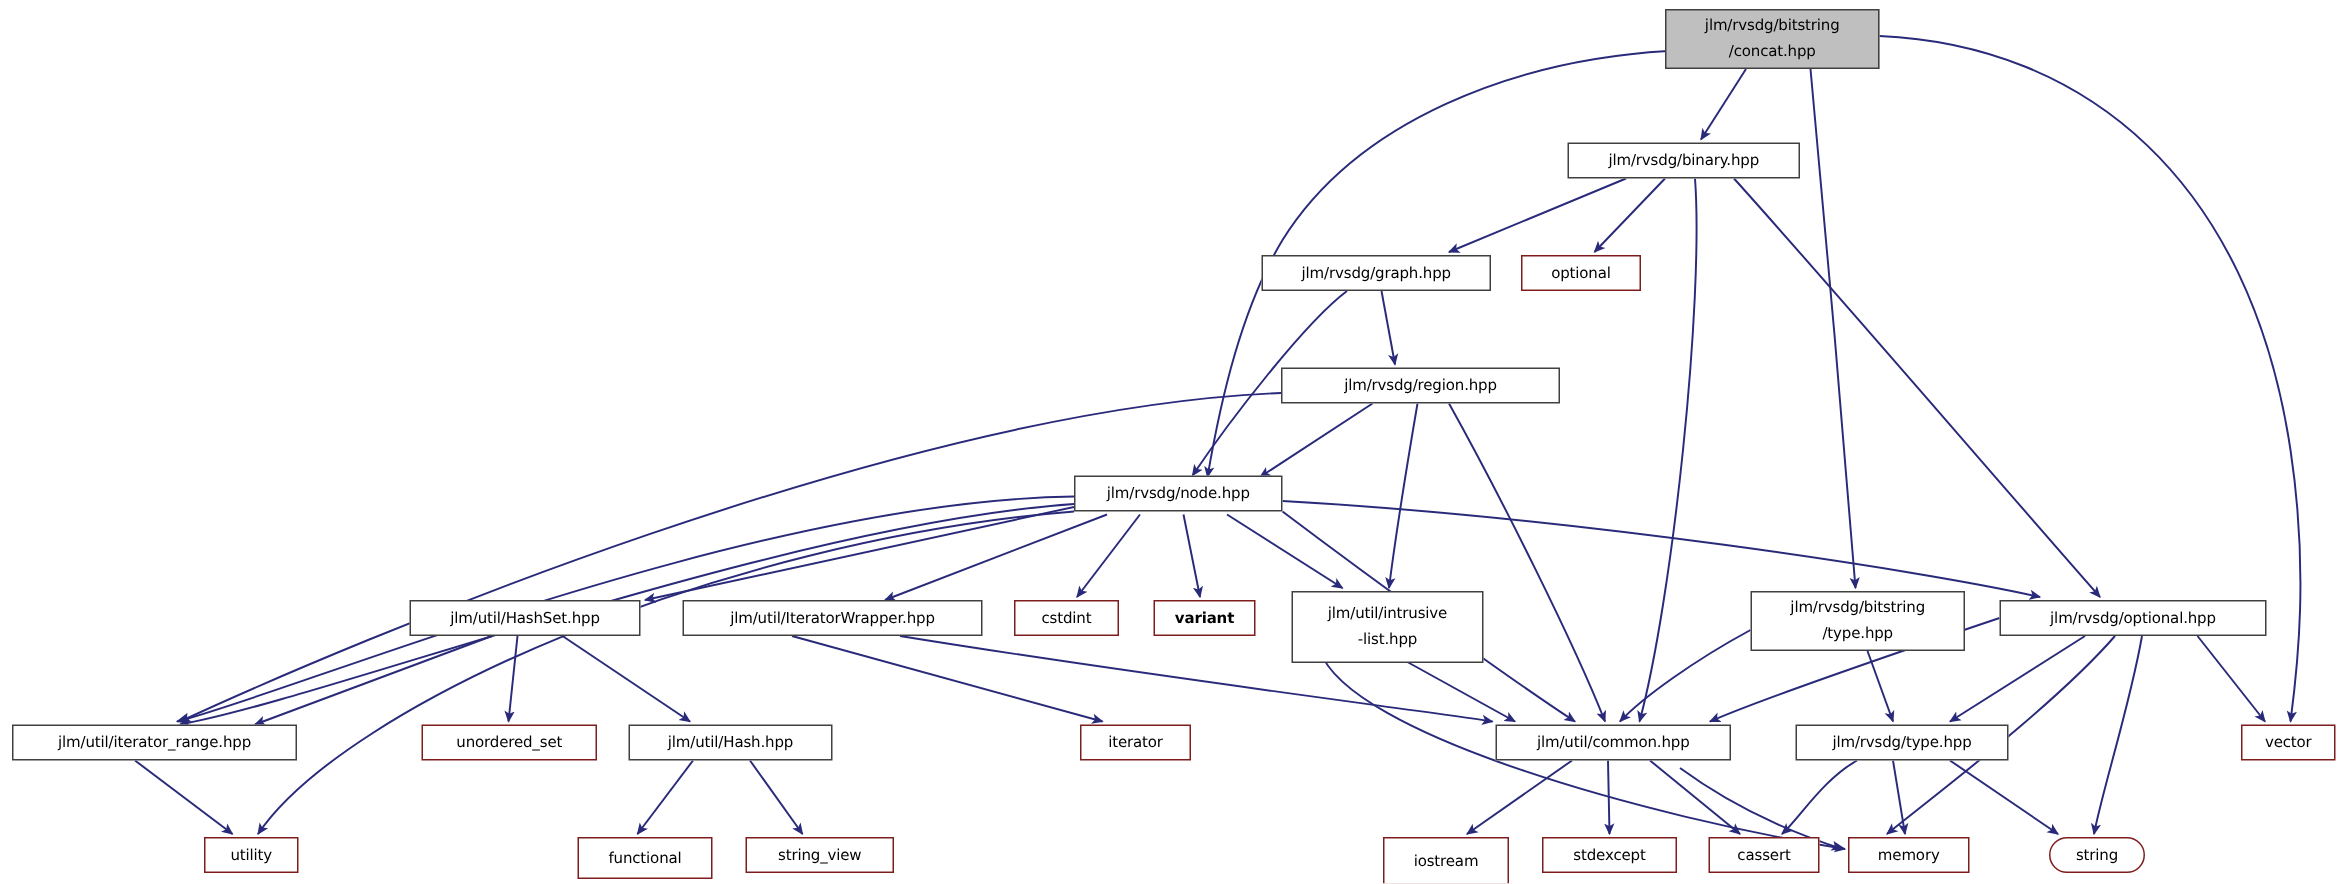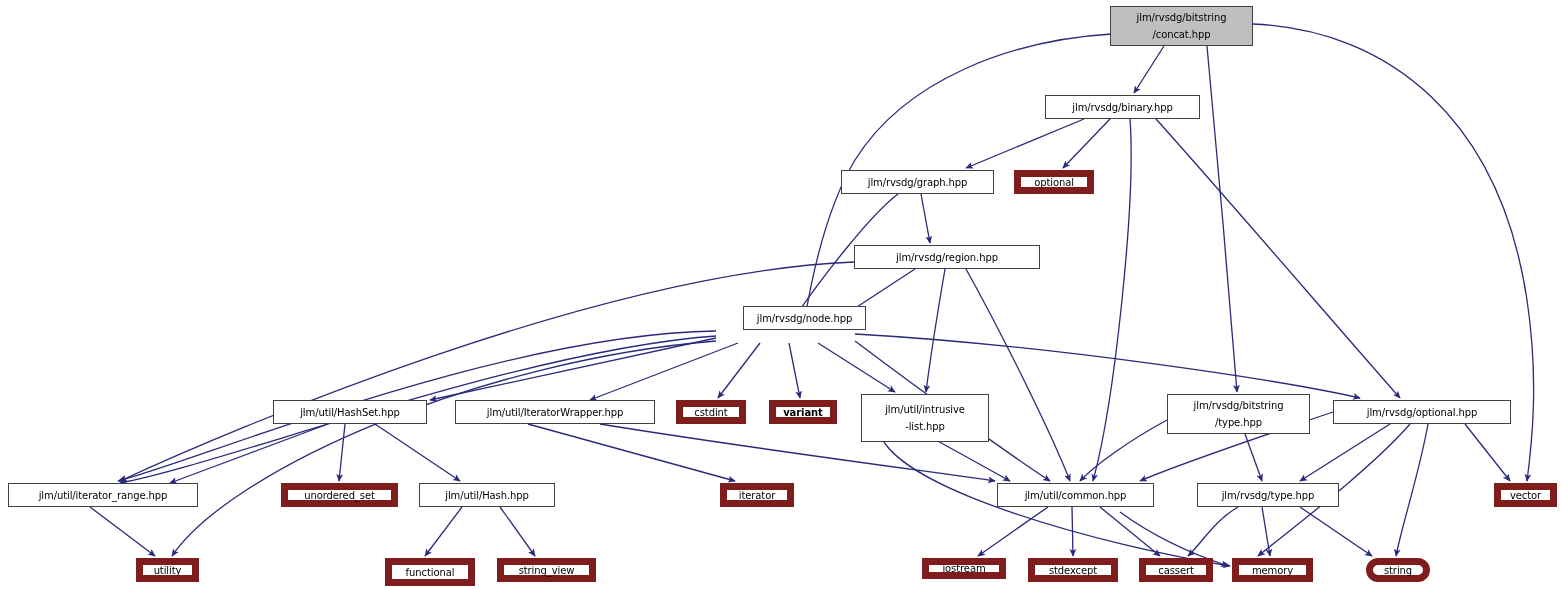--- a/index.html
+++ b/index.html
@@ -11,21 +11,21 @@
     box-sizing:border-box;
     display:flex; align-items:center; justify-content:center;
     text-align:center;
     font-size:10px;
     line-height:17px;
     color:#000000;
     background:#ffffff;
     white-space:pre;
     letter-spacing:-0.1px;
   }
-  .node.lib   { border:7px solid #7f1d1d; }
+  .node.lib   { border:1px solid #7f1d1d; }
   .node.local { border:1.6px solid #404040; }
   .node.root  { border:1.6px solid #404040; background:#bfbfbf; }
 </style>
 </head>
 <body>
 
 <div id="graph">
   <svg id="edges" viewBox="0 0 1563 589" xmlns="http://www.w3.org/2000/svg">
       <defs>
         <marker id="arrow" viewBox="0 0 10 10" refX="9" refY="5" markerWidth="6" markerHeight="6" orient="auto-start-reverse" markerUnits="strokeWidth">
@@ -81,39 +81,39 @@
       <path d="M1300,507 L1372,556" fill="none" stroke="#2a2a7a" stroke-width="1.3" marker-end="url(#arrow)"></path>
       <path d="M1238,507 C1215,520 1200,545 1188,556" fill="none" stroke="#2a2a7a" stroke-width="1.3" marker-end="url(#arrow)"></path>
     </svg>
   <div id="nodes-layer">
       <div class="node root" style="left: 1110px; top: 6px; width: 143px; height: 40px;">jlm/rvsdg/bitstring
 /concat.hpp</div>
       <div class="node local" style="left: 1045px; top: 95px; width: 155px; height: 24px;">jlm/rvsdg/binary.hpp</div>
       <div class="node local" style="left: 841px; top: 170px; width: 153px; height: 24px;">jlm/rvsdg/graph.hpp</div>
       <div class="node lib" style="left: 1014px; top: 170px; width: 80px; height: 24px;">optional</div>
       <div class="node local" style="left: 854px; top: 245px; width: 186px; height: 24px;">jlm/rvsdg/region.hpp</div>
-      <div class="node local" style="left: 716px; top: 306px; width: 123px; height: 24px; margin-left: 27px;">jlm/rvsdg/node.hpp</div>
+      <div class="node local" style="left: 716px; top: 317px; width: 139px; height: 24px;">jlm/rvsdg/node.hpp</div>
       <div class="node local" style="left: 273px; top: 400px; width: 154px; height: 24px;">jlm/util/HashSet.hpp</div>
       <div class="node local" style="left: 455px; top: 400px; width: 200px; height: 24px;">jlm/util/IteratorWrapper.hpp</div>
       <div class="node lib" style="left: 676px; top: 400px; width: 70px; height: 24px;">cstdint</div>
       <div class="node lib" style="left: 769px; top: 400px; width: 68px; height: 24px; font-weight: bold;">variant</div>
       <div class="node local" style="left: 861px; top: 394px; width: 128px; height: 48px;">jlm/util/intrusive
 -list.hpp</div>
       <div class="node local" style="left: 1167px; top: 394px; width: 143px; height: 40px;">jlm/rvsdg/bitstring
 /type.hpp</div>
       <div class="node local" style="left: 1333px; top: 400px; width: 178px; height: 24px;">jlm/rvsdg/optional.hpp</div>
       <div class="node local" style="left: 8px; top: 483px; width: 190px; height: 24px;">jlm/util/iterator_range.hpp</div>
       <div class="node lib" style="left: 281px; top: 483px; width: 117px; height: 24px;">unordered_set</div>
       <div class="node local" style="left: 419px; top: 483px; width: 136px; height: 24px;">jlm/util/Hash.hpp</div>
       <div class="node lib" style="left: 720px; top: 483px; width: 74px; height: 24px;">iterator</div>
       <div class="node local" style="left: 997px; top: 483px; width: 157px; height: 24px;">jlm/util/common.hpp</div>
       <div class="node local" style="left: 1197px; top: 483px; width: 142px; height: 24px;">jlm/rvsdg/type.hpp</div>
       <div class="node lib" style="left: 1494px; top: 483px; width: 63px; height: 24px;">vector</div>
       <div class="node lib" style="left: 136px; top: 558px; width: 63px; height: 24px;">utility</div>
       <div class="node lib" style="left: 385px; top: 558px; width: 90px; height: 28px;">functional</div>
       <div class="node lib" style="left: 497px; top: 558px; width: 99px; height: 24px;">string_view</div>
-      <div class="node lib" style="left: 922px; top: 558px; width: 84px; height: 21px;">iostream</div>
+      <div class="node lib" style="left: 922px; top: 558px; width: 84px; height: 32px;">iostream</div>
       <div class="node lib" style="left: 1028px; top: 558px; width: 90px; height: 24px;">stdexcept</div>
       <div class="node lib" style="left: 1139px; top: 558px; width: 74px; height: 24px;">cassert</div>
       <div class="node lib" style="left: 1232px; top: 558px; width: 81px; height: 24px;">memory</div>
       <div class="node lib" style="left: 1366px; top: 558px; width: 64px; height: 24px; border-radius: 12px;">string</div>
     </div>
 </div>
 
 </body></html>

